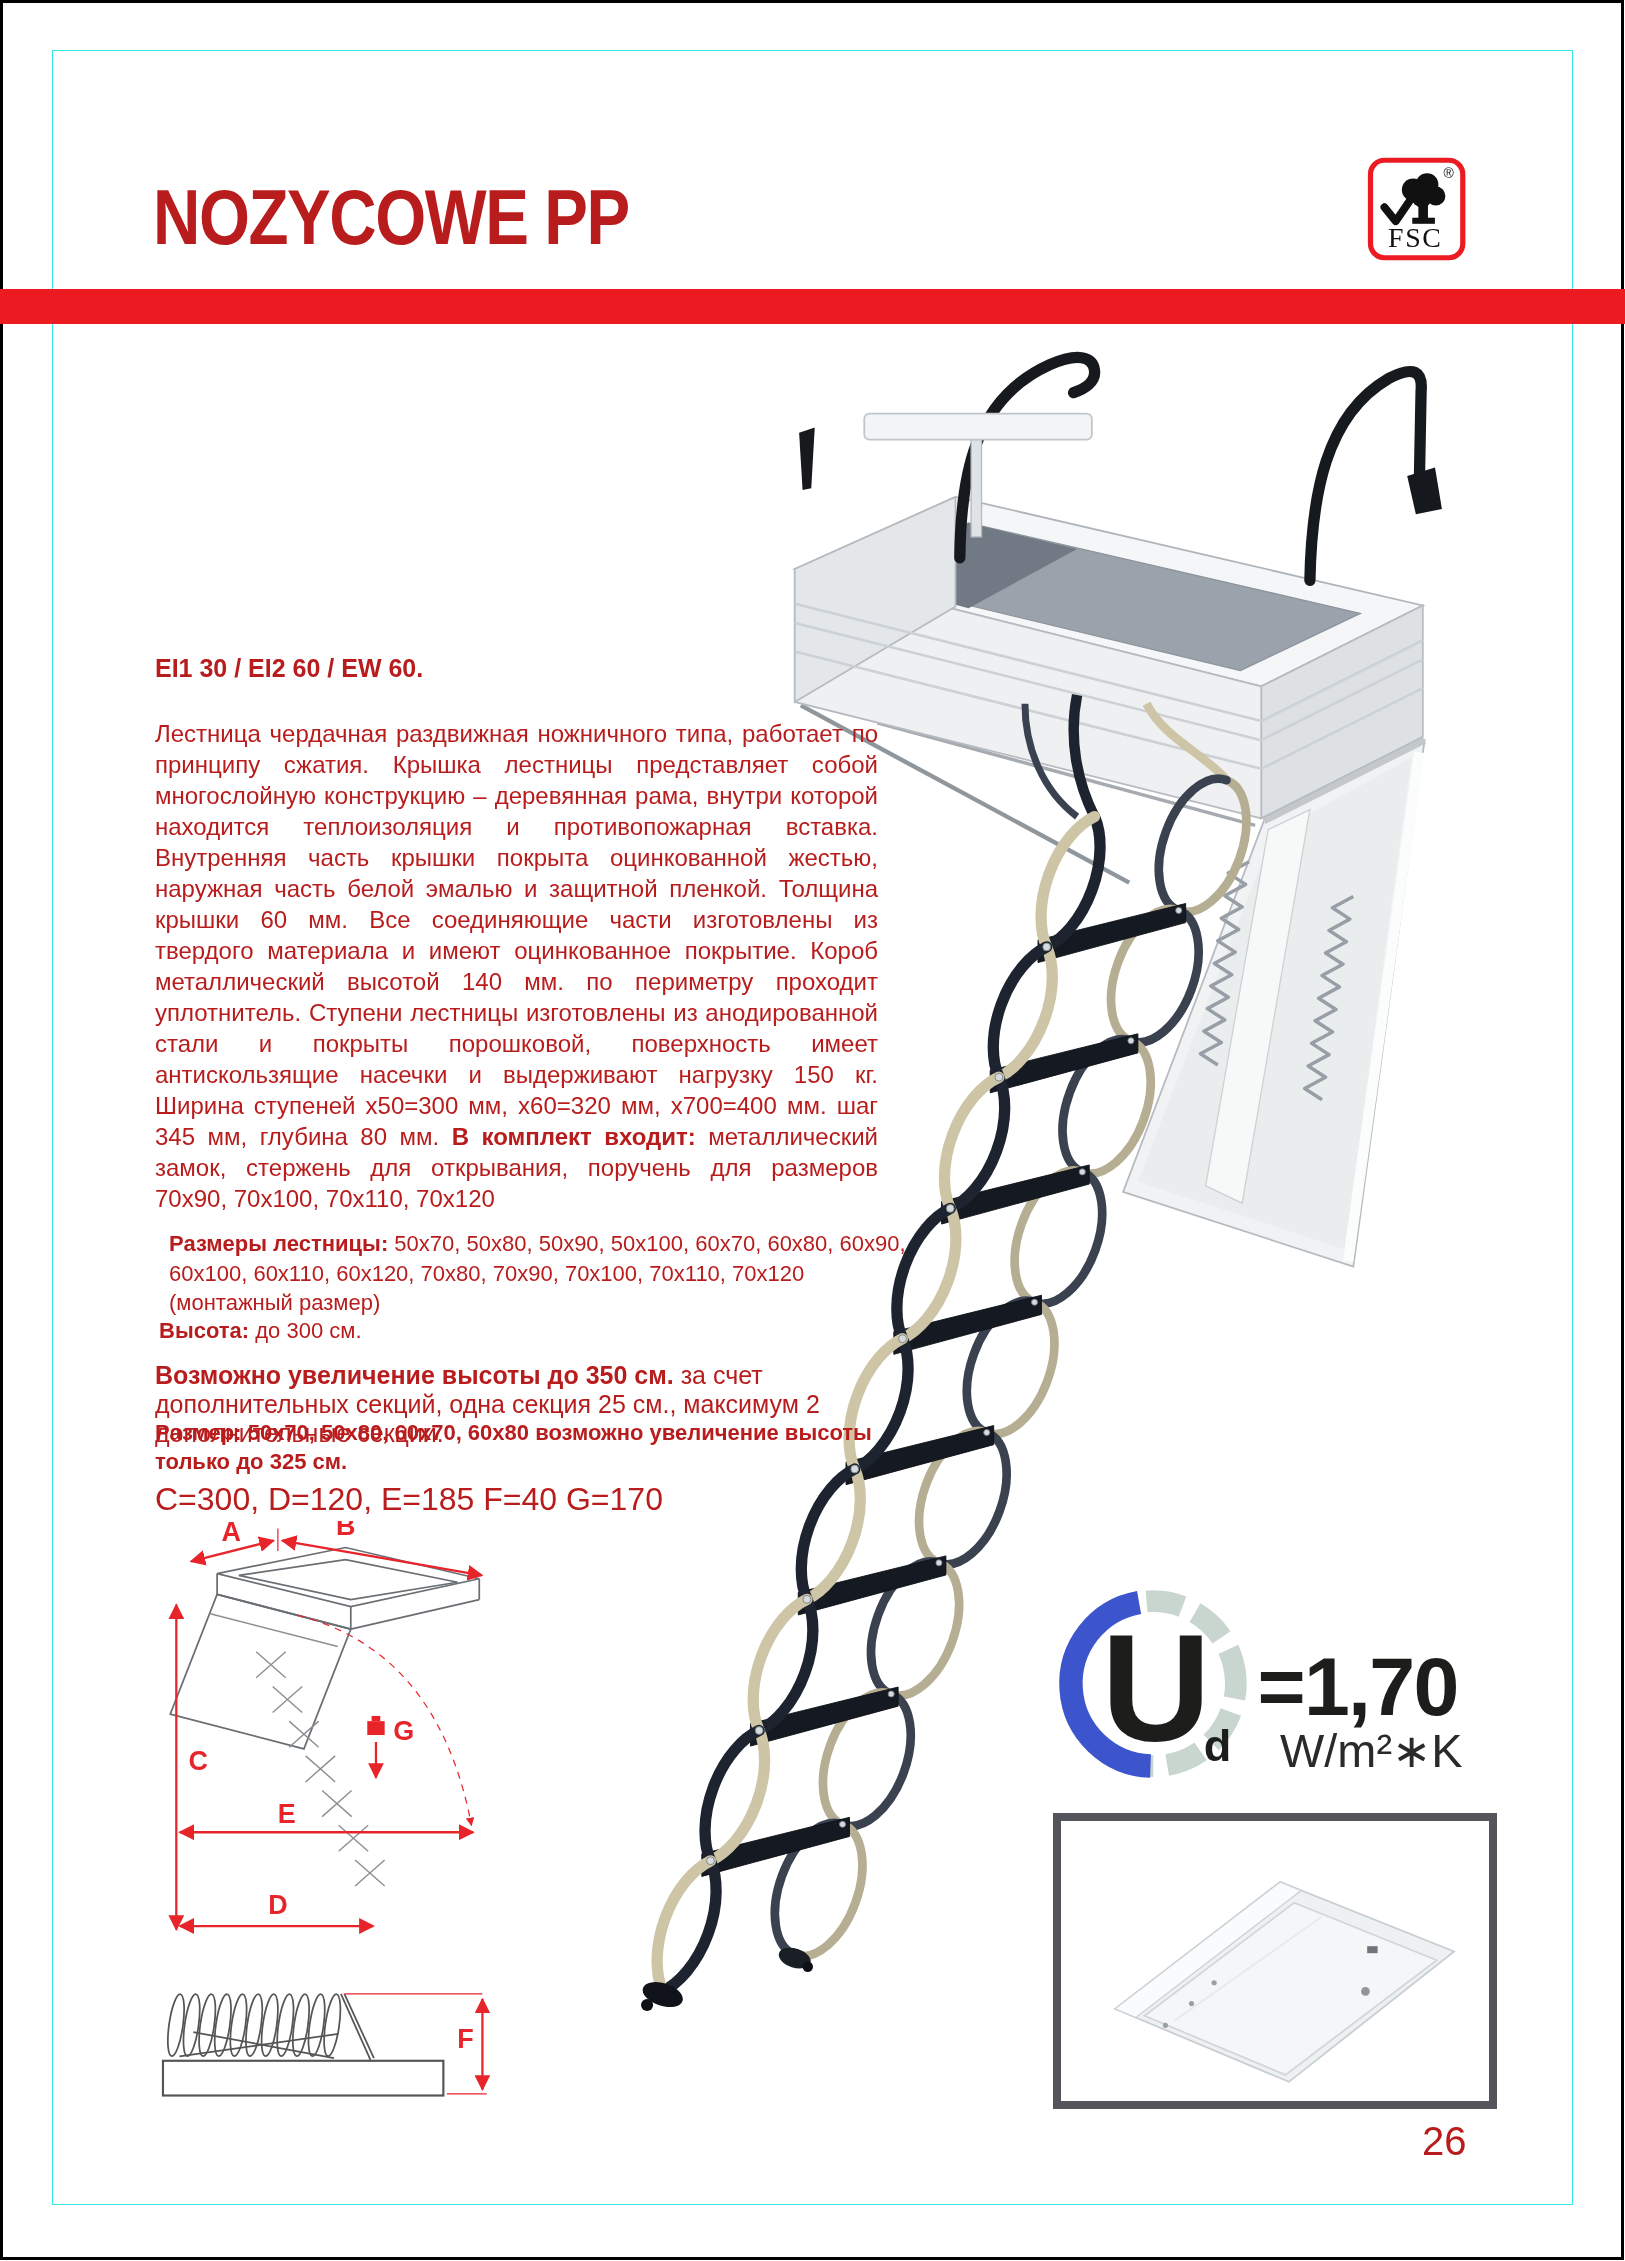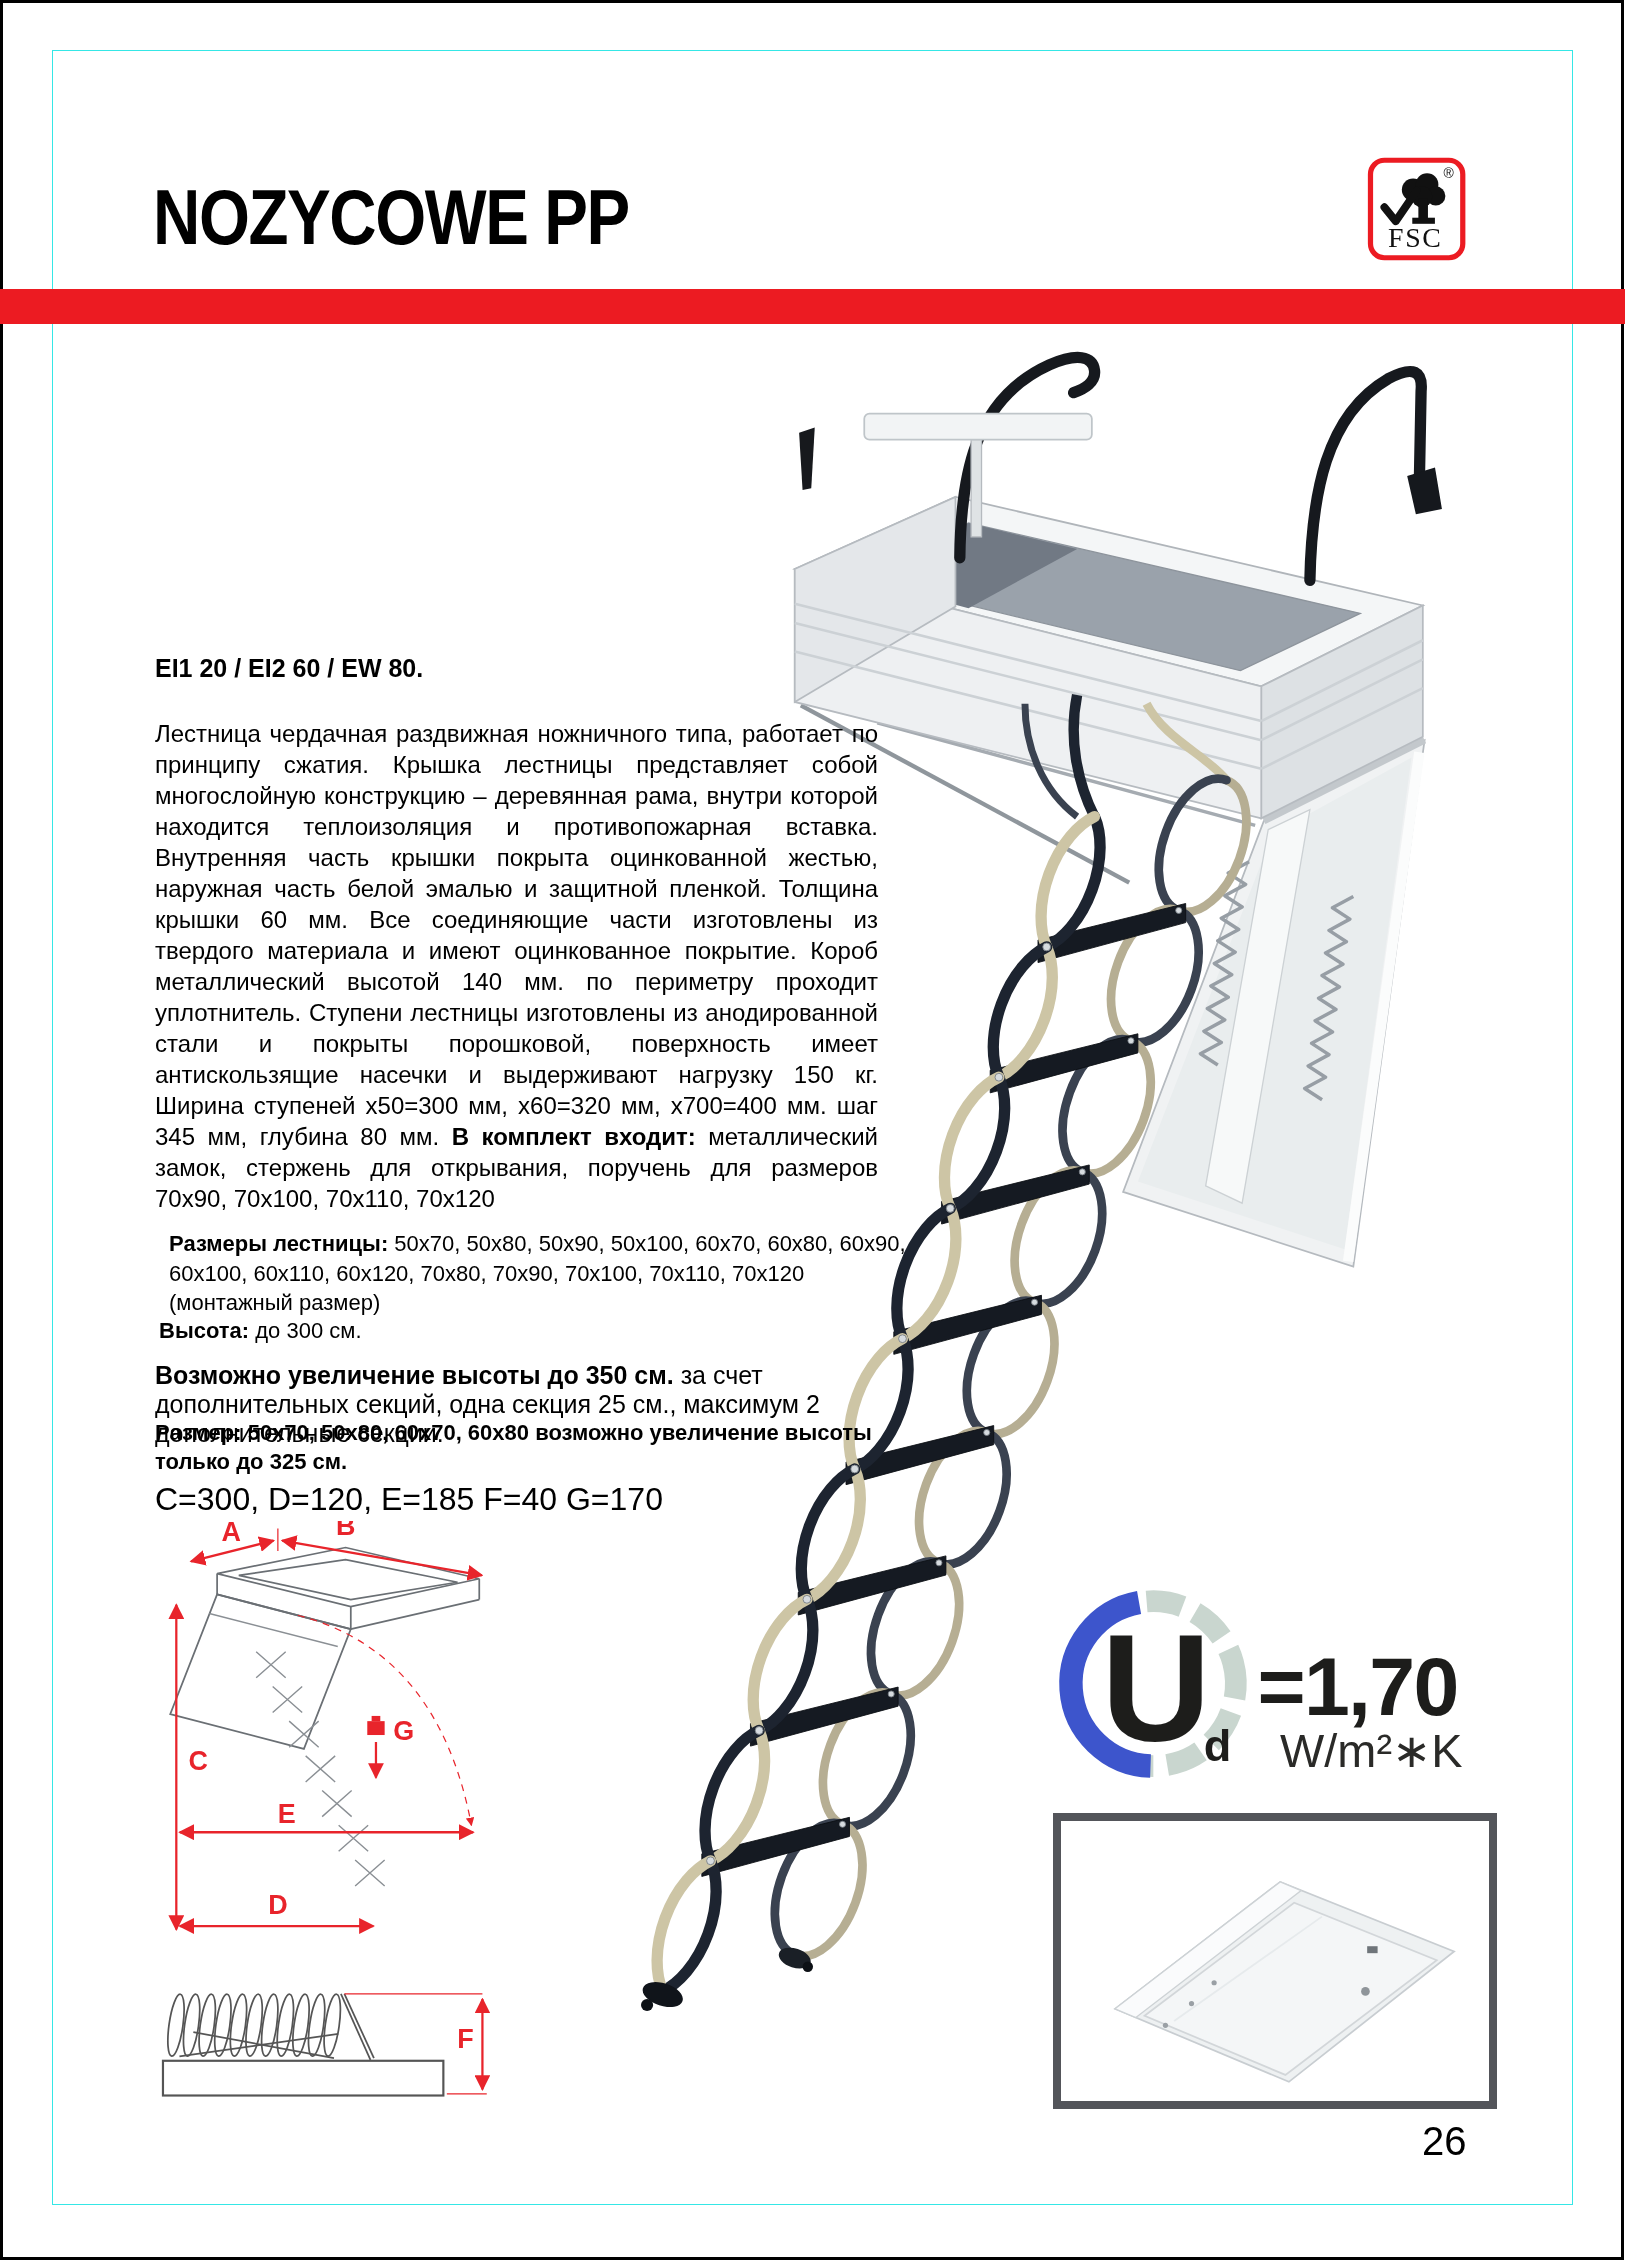--- a/index.html
+++ b/index.html
@@ -1,17 +1,17 @@
 <!DOCTYPE html>
 <html style="font-size:14px"><head>
 <meta charset="utf-8">
 <style>
   html,body{margin:0;padding:0;background:#ffffff;}
   #page{position:relative;width:1625px;height:2261px;background:#fff;overflow:hidden;
-        font-family:"Liberation Sans",sans-serif;color:#000000;}
+        font-family:"Liberation Sans",sans-serif;color:#b91c1c;}
   .abs{position:absolute;}
   #outer-border{left:0;top:0;width:1618px;height:2254px;border:3.5px solid #000;pointer-events:none;z-index:4;}
   #cyan-frame{left:52px;top:50px;width:1519px;height:2153px;border:1.7px solid #35e7e6;z-index:1;}
   #red-bar{left:0;top:289px;width:1625px;height:35px;background:#ec1b22;z-index:6;}
   #page-title{left:153px;top:172px;font-size:78px;font-weight:bold;letter-spacing:-1.7px;
               transform:scaleX(.84);transform-origin:left center;white-space:nowrap;z-index:3;}
   #fsc-box{left:1367px;top:155px;width:101px;height:108px;z-index:3;}
   .fire-heading{left:155px;top:652px;width:723px;font-size:25px;font-weight:bold;line-height:32px;z-index:3;}
   .desc{left:155px;top:718px;width:723px;font-size:24px;line-height:31px;text-align:justify;z-index:3;}
   .sizes{left:155px;top:1215px;width:739px;font-size:22px;line-height:29.5px;z-index:3;}
@@ -187,21 +187,21 @@
 
     <g>
       <ellipse cx="223" cy="1916" rx="24" ry="13" transform="rotate(18 223 1916)" fill="#10141a"></ellipse>
       <ellipse cx="375" cy="1874" rx="19" ry="11" transform="rotate(18 375 1874)" fill="#1a1f26"></ellipse>
       <circle cx="205" cy="1928" r="7" fill="#0d1116"></circle>
         <circle cx="390" cy="1884" r="6" fill="#0d1116"></circle>
     </g>
   </svg>
 
   <div class="abs fire-heading">
-    <div>EI1 20 / EI2 60 / EW 80.</div>
+    <div>EI1 30 / EI2 60 / EW 60.</div>
   </div>
 
   <p class="abs desc" style="margin:0"><span>Лестница чердачная раздвижная ножничного типа, работает по принципу сжатия. Крышка лестницы представляет собой многослойную конструкцию – деревянная рама, внутри которой находится теплоизоляция и противопожарная вставка. Внутренняя часть крышки покрыта оцинкованной жестью, наружная часть белой эмалью и защитной пленкой. Толщина крышки 60 мм. Все соединяющие части изготовлены из твердого материала и имеют оцинкованное покрытие. Короб металлический высотой 140 мм. по периметру проходит уплотнитель. Ступени лестницы изготовлены из анодированной стали и покрыты порошковой, поверхность имеет антискользящие насечки и выдерживают нагрузку 150 кг. Ширина ступеней x50=300 мм, x60=320 мм, x700=400 мм. шаг 345 мм, глубина 80 мм.</span>
     <b>В комплект входит:</b><span> металлический замок, стержень для открывания, поручень для размеров 70x90, 70x100, 70x110, 70x120</span></p>
 
   <p class="abs sizes" style="margin:14px"><b>Размеры лестницы:</b><span> 50x70, 50x80, 50x90, 50x100, 60x70, 60x80, 60x90, 60x100, 60x110, 60x120, 70x80, 70x90, 70x100, 70x110, 70x120 (монтажный размер)</span></p>
 
   <p class="abs height-line" style="margin:4px"><b>Высота:</b><span> до 300 см.</span></p>
 
   <p class="abs ext" style="margin:0"><b>Возможно увеличение высоты до 350 см.</b><span> за счет дополнительных секций, одна секция 25 см., максимум 2 дополнительные секции.</span></p>

